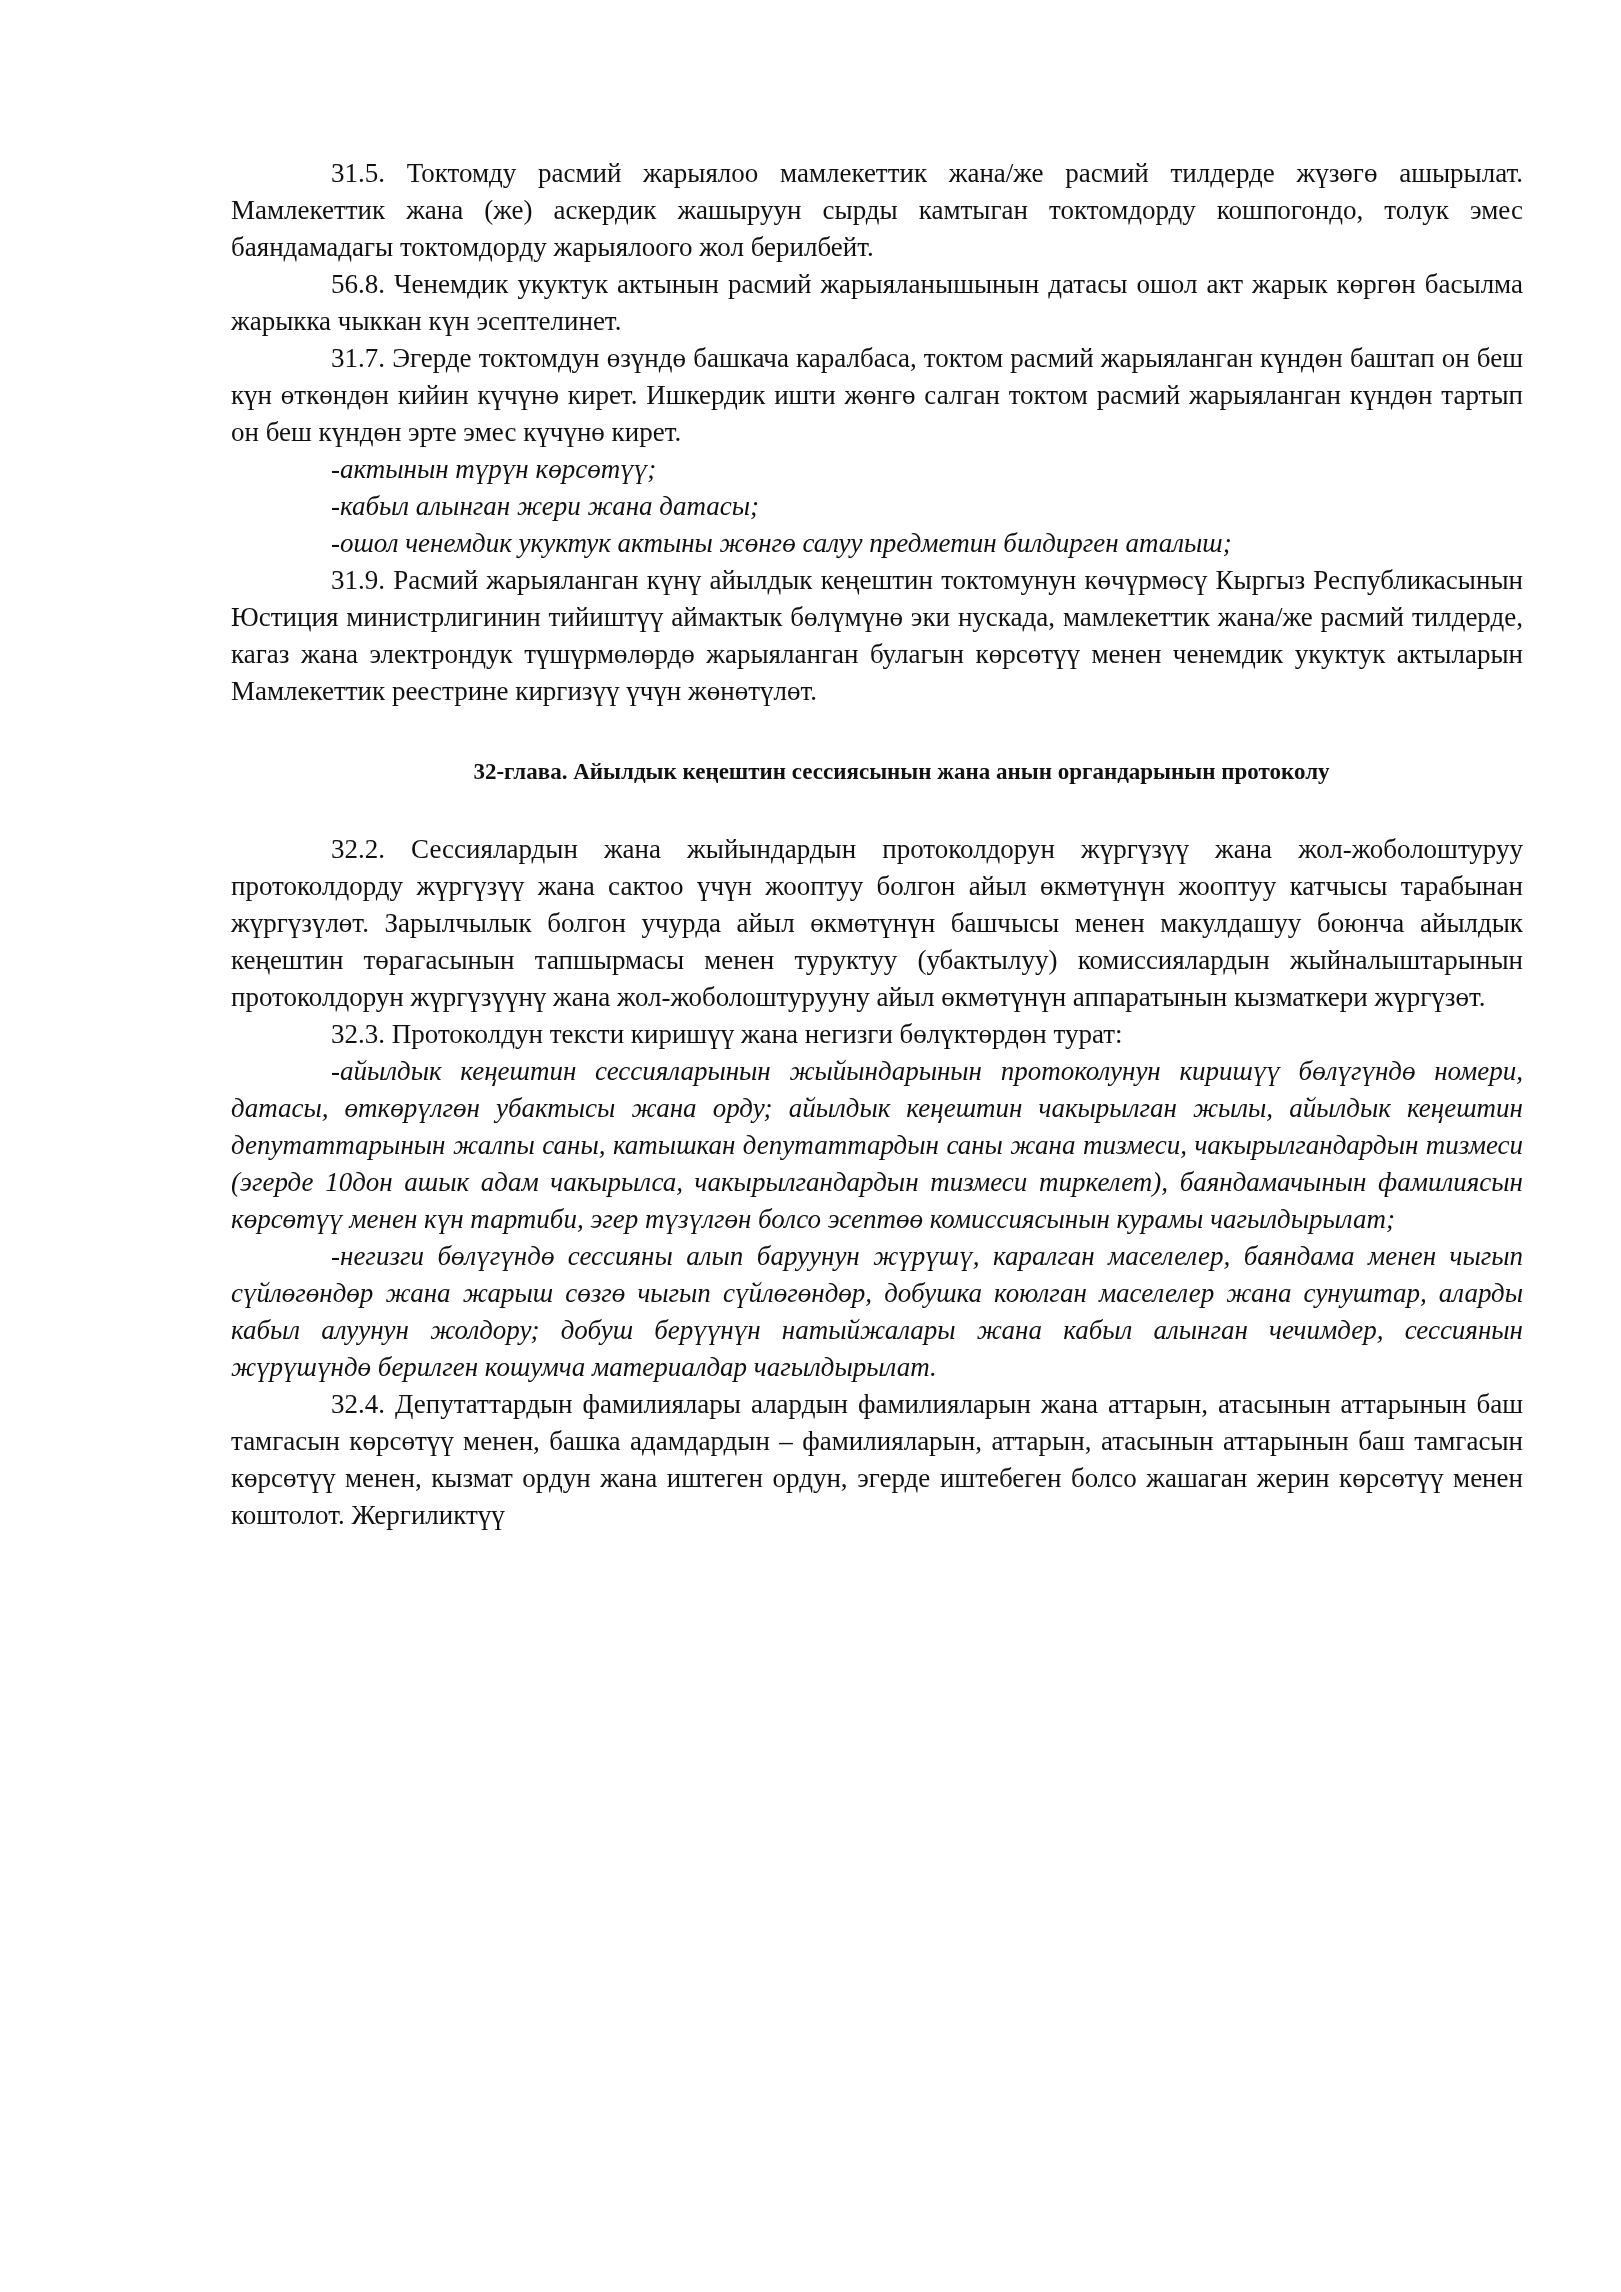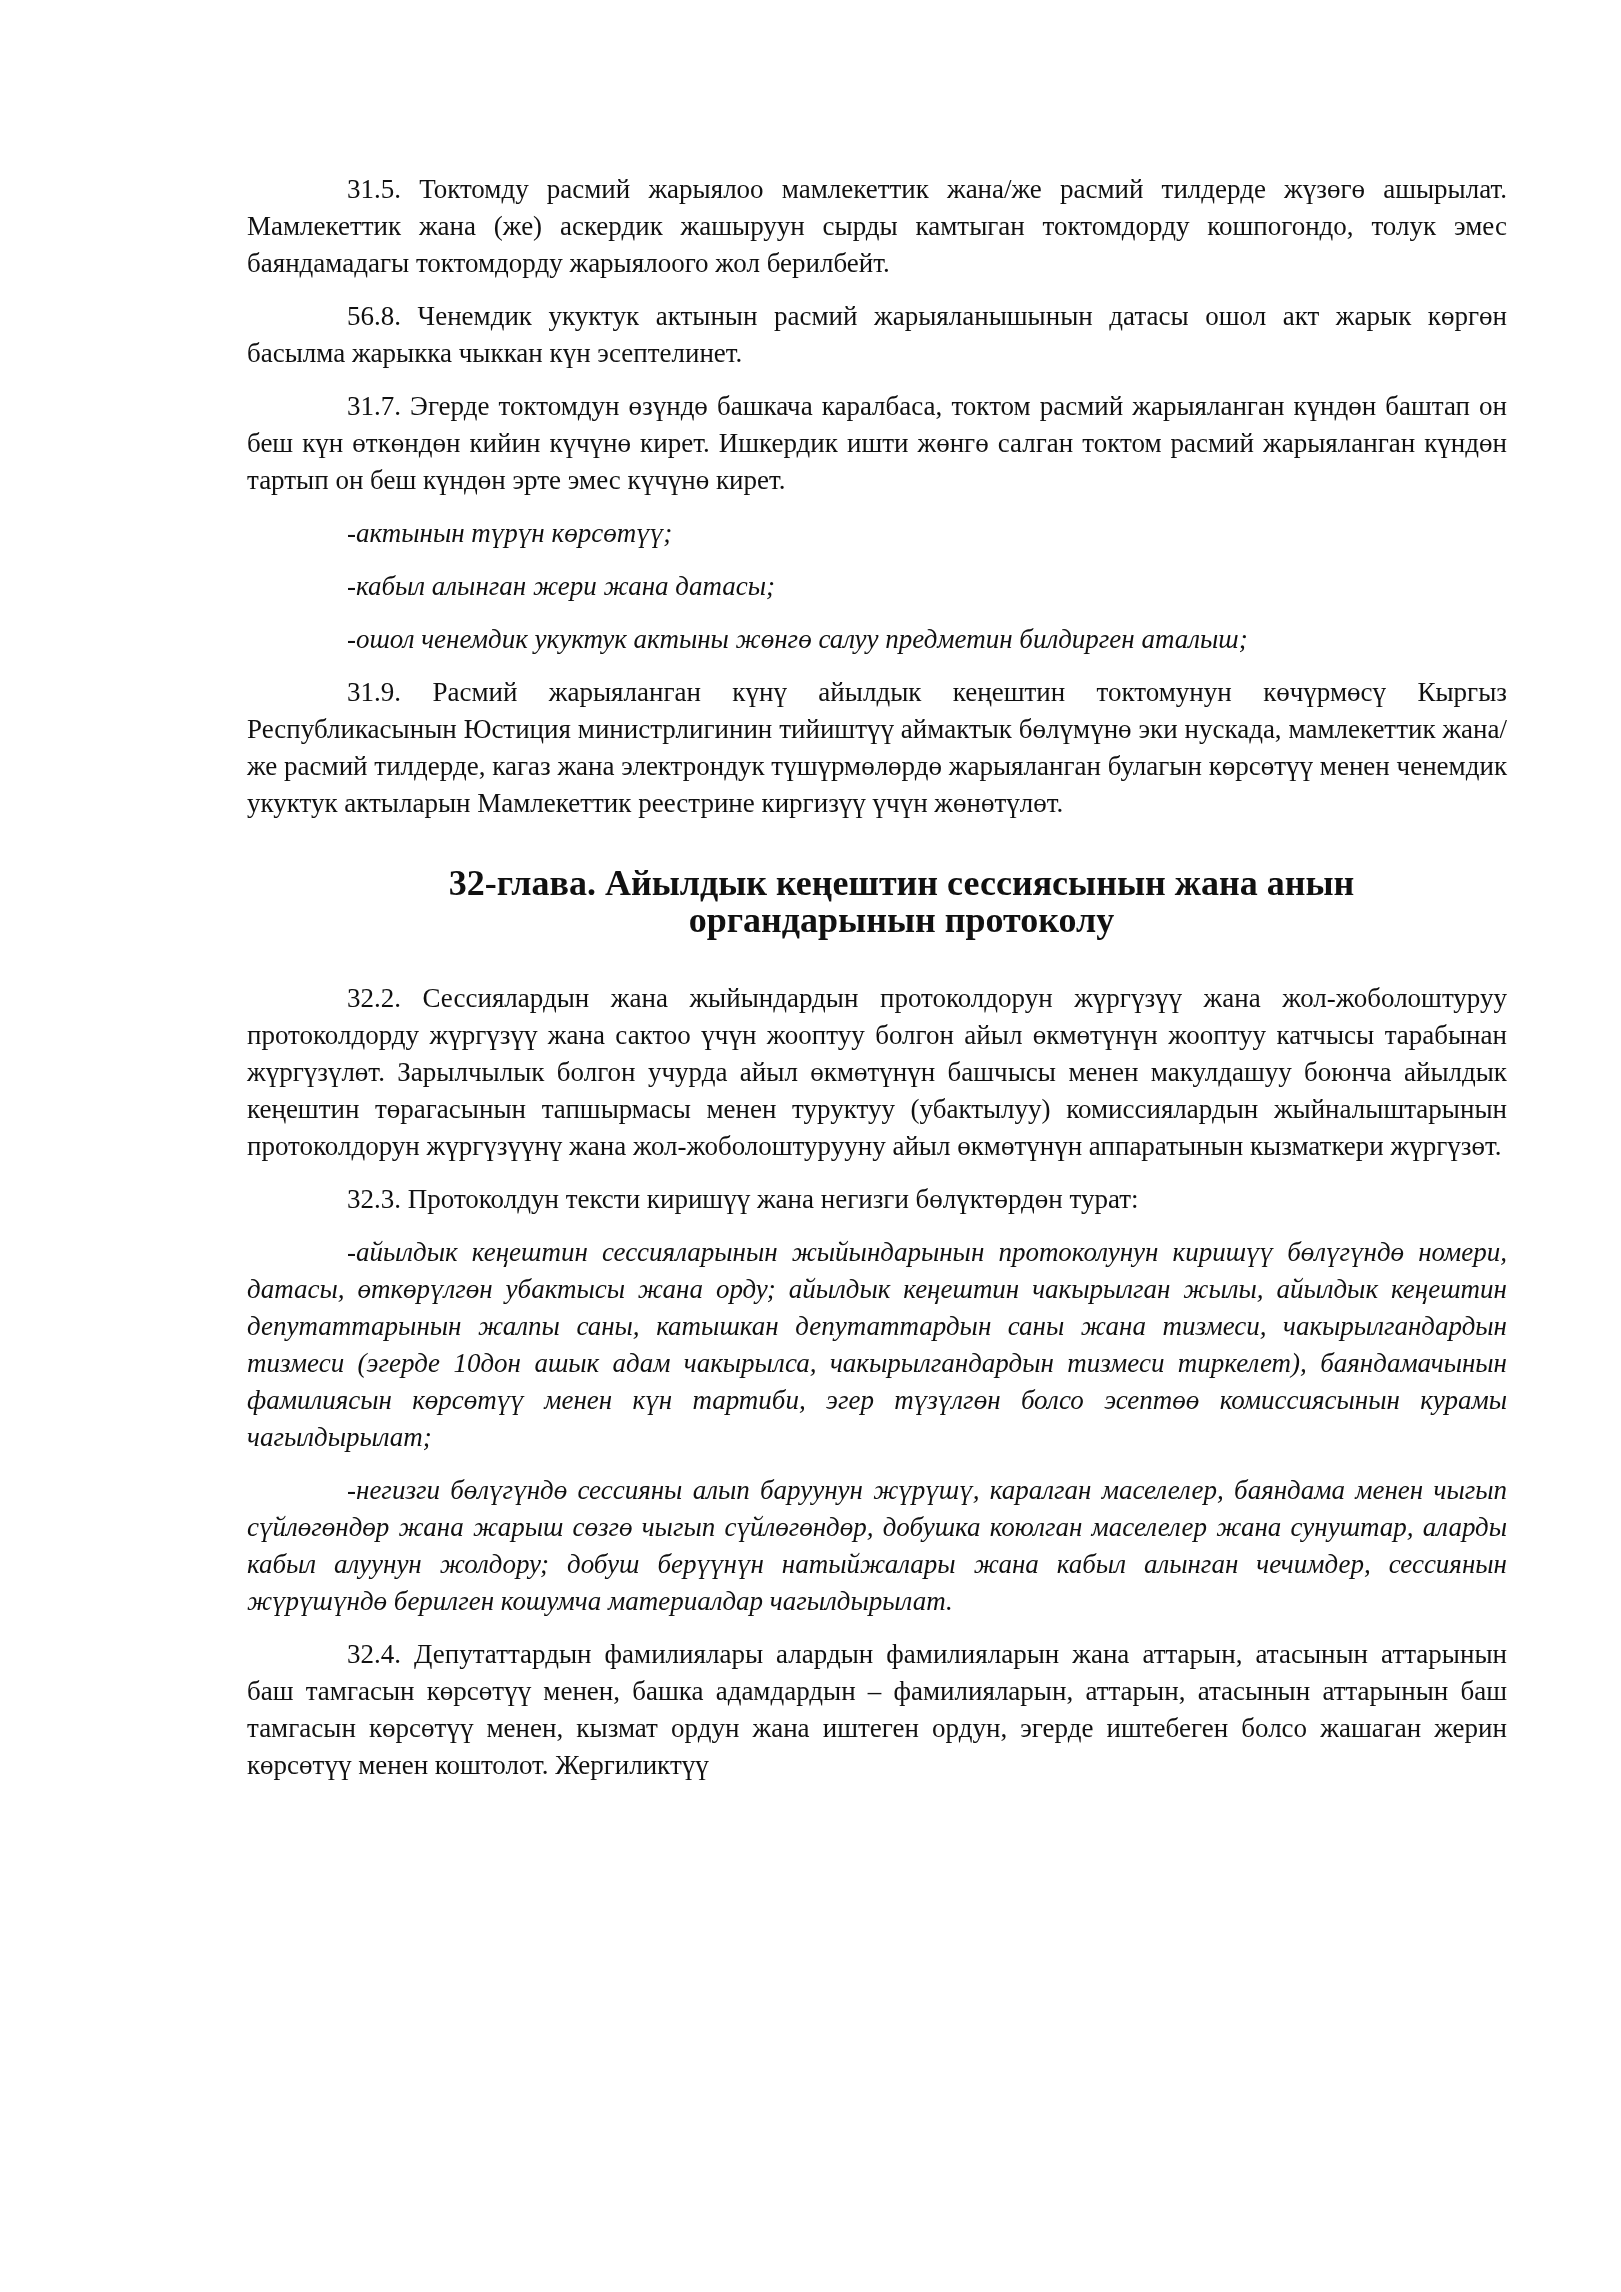--- a/index.html
+++ b/index.html
@@ -8,32 +8,32 @@
     position: absolute;
     left: 231px;
     top: 155px;
     width: 1292px;
     font-family: "Liberation Serif", "DejaVu Serif", serif;
     font-size: 27px;
     line-height: 37px;
     color: #111111;
   }
   .para {
-    margin: 16px;
+    margin: 0;
     text-align: justify;
     text-indent: 100px;
     hyphens: none;
   }
   .para.item { text-indent: 100px; font-style: italic; }
   .heading {
     margin: 43px 0 41px 0;
     padding: 0 98px 0 147px;
     text-align: center;
     font-weight: bold;
-    font-size: 36px;
+    font-size: 23px;
     line-height: 37px;
   }
 </style>
 </head>
 <body>
 
 <div class="page">
   <p class="para">31.5. Токтомду расмий жарыялоо мамлекеттик жана/же расмий тилдерде жүзөгө ашырылат. Мамлекеттик жана (же) аскердик жашыруун сырды камтыган токтомдорду кошпогондо, толук эмес баяндамадагы токтомдорду жарыялоого жол берилбейт.</p>
   <p class="para">56.8. Ченемдик укуктук актынын расмий жарыяланышынын датасы ошол акт жарык көргөн басылма жарыкка чыккан күн эсептелинет.</p>
   <p class="para">31.7. Эгерде токтомдун өзүндө башкача каралбаса, токтом расмий жарыяланган күндөн баштап он беш күн өткөндөн кийин күчүнө кирет. Ишкердик ишти жөнгө салган токтом расмий жарыяланган күндөн тартып он беш күндөн эрте эмес күчүнө кирет.</p>

